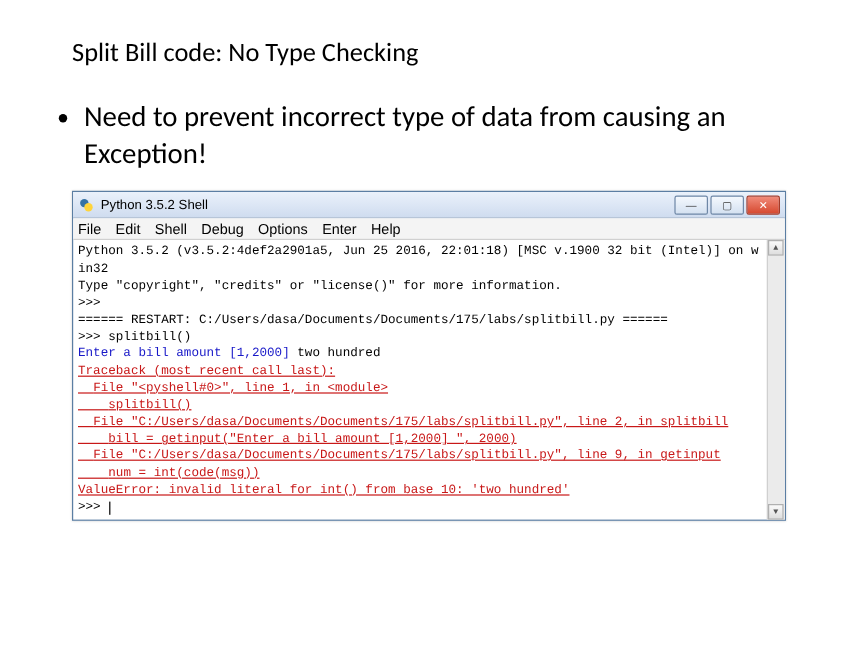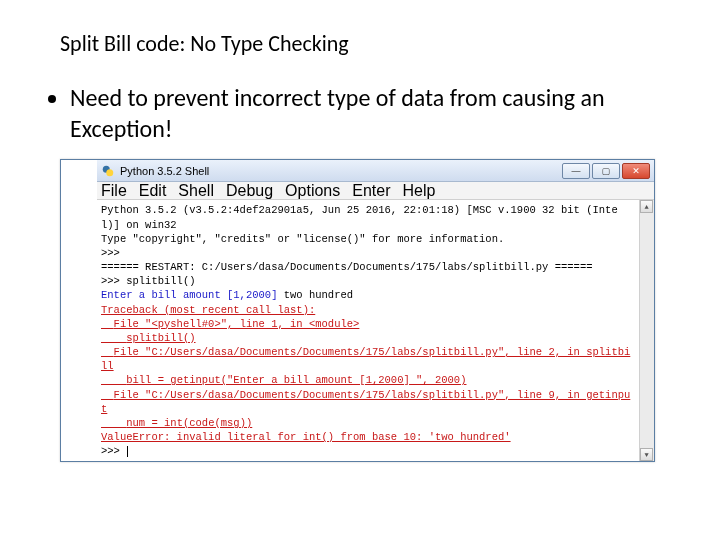--- a/index.html
+++ b/index.html
@@ -33,21 +33,20 @@
     line-height: 1.3;
     color: #000;
   }
   .window {
     margin: 10px 25px 0 20px;
     border: 1px solid #5b7ea3;
     background: #fff;
     box-shadow: 0 0 2px rgba(0,0,0,0.2);
     font-family: "Courier New", monospace;
     font-size: 10.5px;
-    padding-left: 36px;
   }
   .titlebar {
     background: linear-gradient(#eaf1fb, #cfdcef);
     border-bottom: 1px solid #a8b9cf;
     height: 22px;
     display: flex;
     align-items: center;
     padding: 0 4px;
     font-family: "Segoe UI", Tahoma, sans-serif;
     font-size: 11px;
@@ -85,21 +84,21 @@
     border-color: #a53a28;
   }
   .menubar {
     background: #f4f4f4;
     border-bottom: 1px solid #d0d0d0;
     height: 18px;
     display: flex;
     align-items: center;
     padding: 0 4px;
     font-family: "Segoe UI", Tahoma, sans-serif;
-    font-size: 16px;
+    font-size: 12px;
     gap: 12px;
   }
   .menubar span { color: #000; }
   .shellbody {
     display: flex;
   }
   .shellcontent {
     flex: 1;
     padding: 3px 4px;
     line-height: 1.35;

